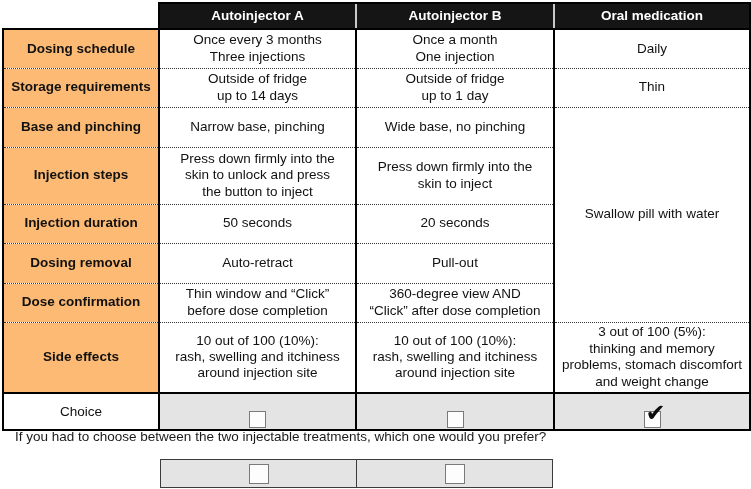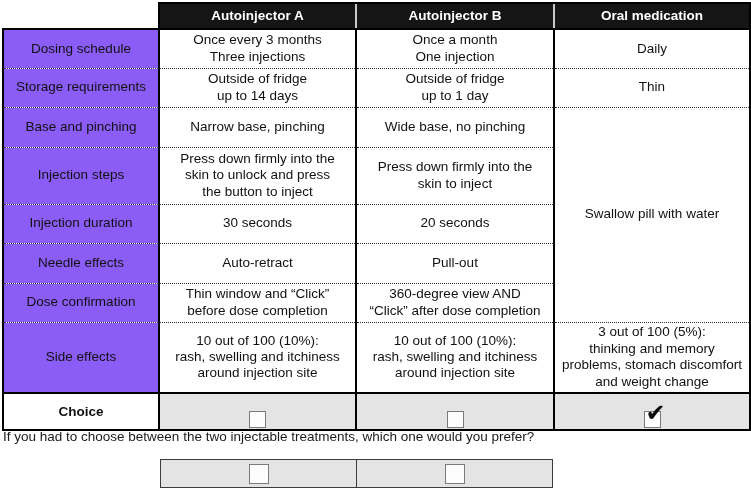--- a/index.html
+++ b/index.html
@@ -42,37 +42,37 @@
     color: var(--header_text);
     font-weight: bold;
     border-top: 2px solid var(--border_black);
     border-bottom: 2px solid var(--border_black);
   }
   .colhead.first { border-left: 2px solid var(--border_black); }
   .colhead.sep   { border-left: 2px solid #c9c9c9; }
   .colhead.last  { border-right: 2px solid var(--border_black); }
   
   .rowlabel {
-    font-weight: normal;
+    font-weight: bold;
     border-left: 2px solid var(--border_black);
     border-right: 2px solid var(--border_black);
     border-bottom: 1px dotted #333;
-    background: #8b5cf6;
+    background: #fdba74;
   }
   
   .cell {
     border-right: 2px solid var(--border_black);
     border-bottom: 1px dotted #333;
     background: #ffffff;
   }
   .cell.lastcol { border-right: 2px solid var(--border_black); margin-left: 20px; }
   
   .solid-bottom { border-bottom: 2px solid var(--border_black) !important; }
   .choice-label {
-    font-weight: bold;
+    font-weight: normal;
     border-left: 2px solid var(--border_black);
     border-right: 2px solid var(--border_black);
     border-top: 2px solid var(--border_black);
     border-bottom: 2px solid var(--border_black);
     background: #ffffff;
     margin-left: 42px;
   }
   .choice-cell {
     background: var(--choice_cell_bg);
     border-right: 2px solid var(--border_black);
@@ -96,21 +96,21 @@
     font-family: "DejaVu Sans", sans-serif;
     font-size: 24px;
     font-weight: bold;
     color: #0d0d0d;
     line-height: 1;
     pointer-events: none;
   }
   
   .question {
     position: absolute;
-    left: 3px; top: 429px;
+    left: 15px; top: 429px;
     font-size: 13.5px;
     color: #1a1a1a;
   }
   .followup-bar {
     position: absolute;
     left: 160px; top: 459px;
     width: 393px; height: 29px;
     background: var(--choice_cell_bg);
     border: 1.5px solid #3c3c3c;
     display: flex;
@@ -165,25 +165,25 @@
   <tr style="height:57px">
     <td class="rowlabel">Injection steps</td>
     <td class="cell">Press down firmly into the
 skin to unlock and press
 the button to inject</td>
     <td class="cell">Press down firmly into the
 skin to inject</td>
   </tr>
   <tr style="height:39px">
     <td class="rowlabel">Injection duration</td>
-    <td class="cell">30 seconds</td>
+    <td class="cell">50 seconds</td>
     <td class="cell">20 seconds</td>
   </tr>
   <tr style="height:40px">
-    <td class="rowlabel">Needle effects</td>
+    <td class="rowlabel">Dosing removal</td>
     <td class="cell">Auto-retract</td>
     <td class="cell">Pull-out</td>
   </tr>
   <tr style="height:39px">
     <td class="rowlabel">Dose confirmation</td>
     <td class="cell">Thin window and “Click”
 before dose completion</td>
     <td class="cell">360-degree view AND
 “Click” after dose completion</td>
   </tr>

